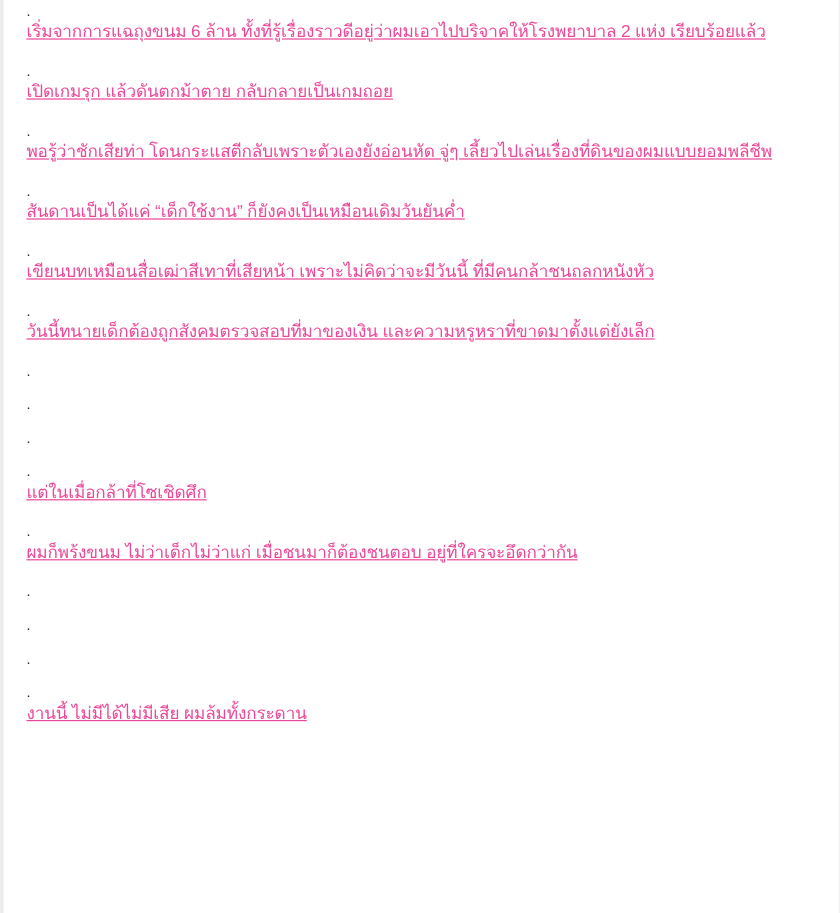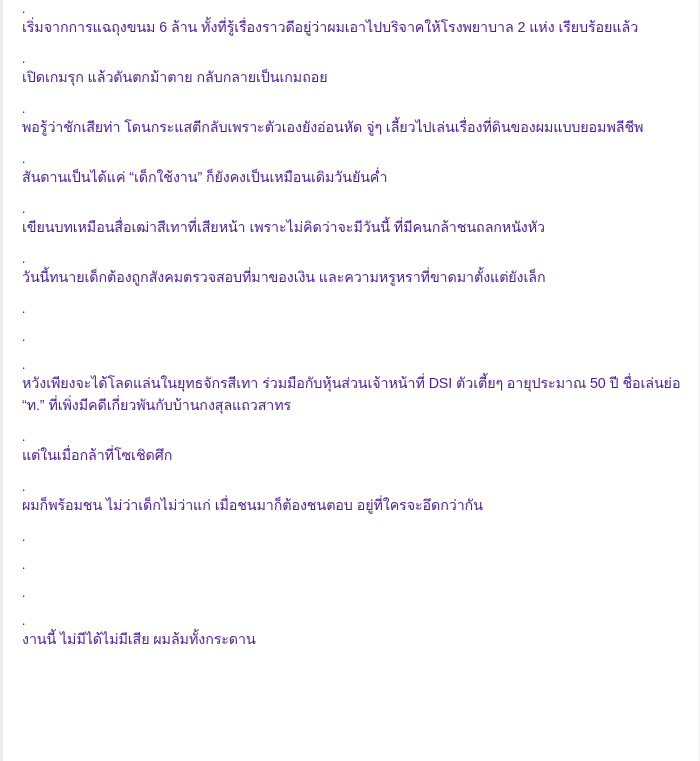--- a/index.html
+++ b/index.html
@@ -43,22 +43,23 @@
       line-height: 14px;
       font-size: 12px;
       color: #1d2129;
       padding-top: 2px;
     }
     .text {
       display: block;
       font-size: 14.3px;
       line-height: 22px;
       letter-spacing: -0.1px;
-      color: #4c1d95;
+      color: #ec4899;
       white-space: normal;
+      text-decoration: underline;
     }
     .gap {
       height: 12px;
     }
   </style>
 </head>
 <body>
 
 <div class="frame">
   <div class="content">
@@ -104,33 +105,32 @@
     </div>
     <div class="gap"></div>
 
     <div class="para">
       <span class="dot">.</span>
     </div>
     <div class="gap"></div>
 
     <div class="para">
       <span class="dot">.</span>
-      <span class="text">หวังเพียงจะได้โลดแล่นในยุทธจักรสีเทา ร่วมมือกับหุ้นส่วนเจ้าหน้าที่ DSI ตัวเตี้ยๆ อายุประมาณ 50 ปี ชื่อเล่นย่อ “ท.” ที่เพิ่งมีคดีเกี่ยวพันกับบ้านกงสุลแถวสาทร</span>
     </div>
     <div class="gap"></div>
 
     <div class="para">
       <span class="dot">.</span>
       <span class="text">แต่ในเมื่อกล้าที่โซเชิดศึก</span>
     </div>
     <div class="gap"></div>
 
     <div class="para">
       <span class="dot">.</span>
-      <span class="text">ผมก็พร้อมชน ไม่ว่าเด็กไม่ว่าแก่ เมื่อชนมาก็ต้องชนตอบ อยู่ที่ใครจะอึดกว่ากัน</span>
+      <span class="text">ผมก็พร้งขนม ไม่ว่าเด็กไม่ว่าแก่ เมื่อชนมาก็ต้องชนตอบ อยู่ที่ใครจะอึดกว่ากัน</span>
     </div>
     <div class="gap"></div>
 
     <div class="para">
       <span class="dot">.</span>
     </div>
     <div class="gap"></div>
 
     <div class="para">
       <span class="dot">.</span>

